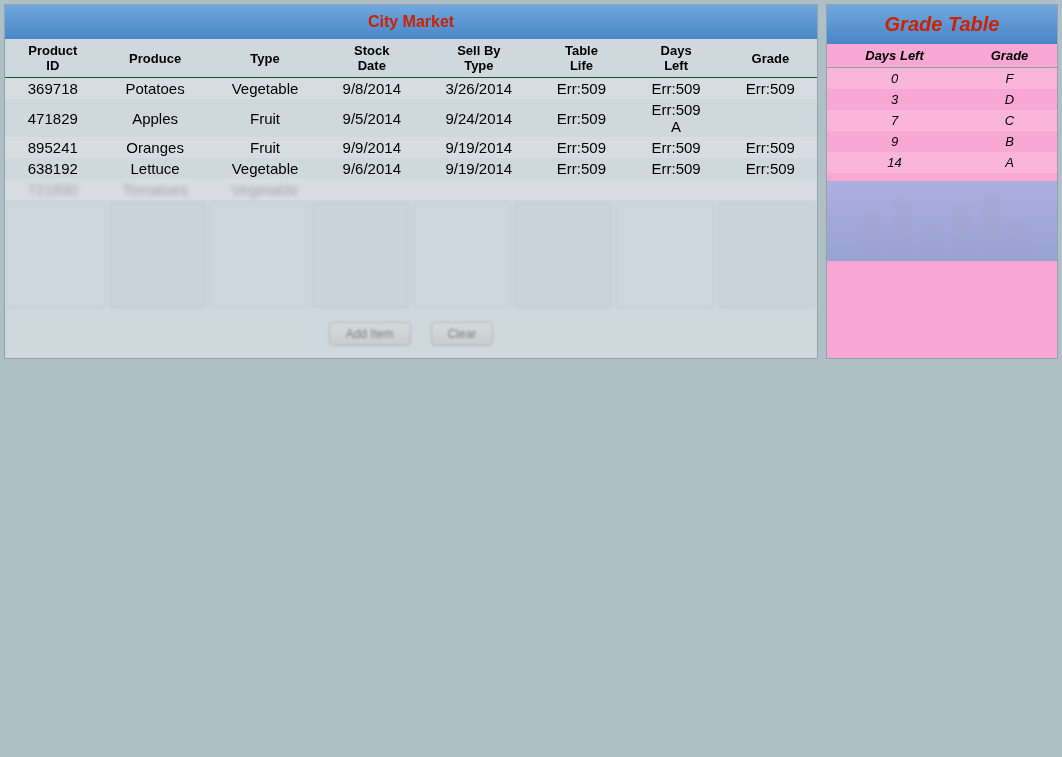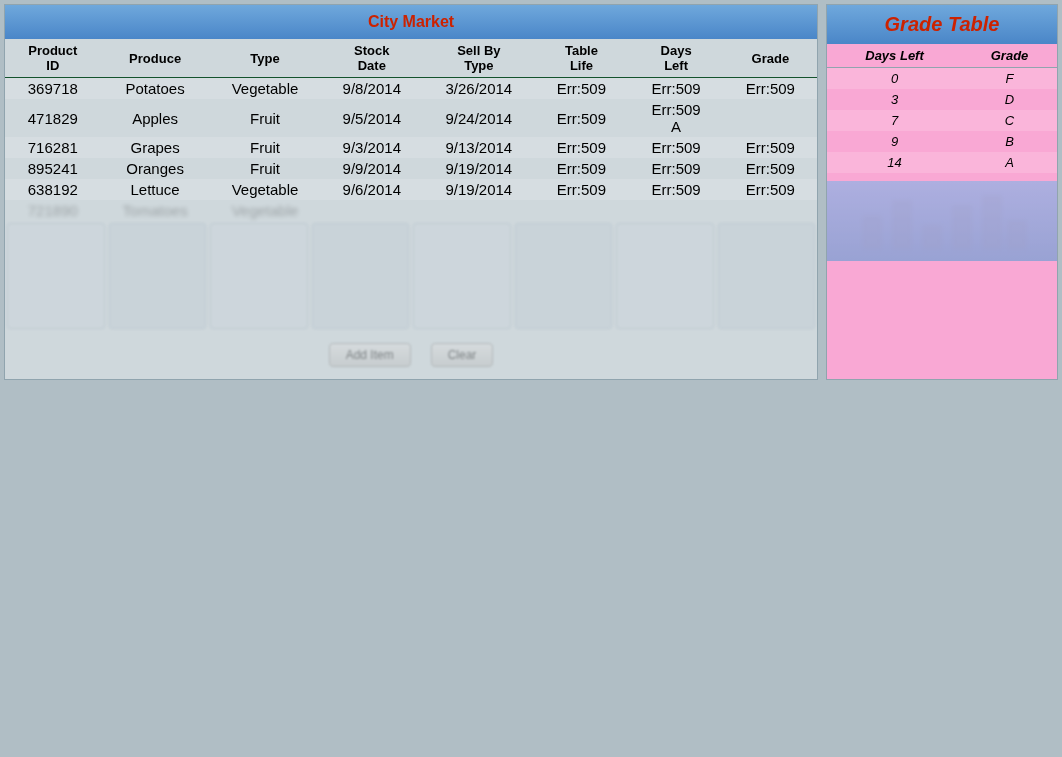--- a/index.html
+++ b/index.html
@@ -209,30 +209,20 @@
             <td>471829</td>
             <td>Apples</td>
             <td>Fruit</td>
             <td>9/5/2014</td>
             <td>9/24/2014</td>
             <td>Err:509</td>
             <td>Err:509 A</td>
             <td></td>
           </tr>
           <tr>
-            <td>716281</td>
-            <td>Grapes</td>
-            <td>Fruit</td>
-            <td>9/3/2014</td>
-            <td>9/13/2014</td>
-            <td>Err:509</td>
-            <td>Err:509</td>
-            <td>Err:509</td>
-          </tr>
-          <tr>
             <td>895241</td>
             <td>Oranges</td>
             <td>Fruit</td>
             <td>9/9/2014</td>
             <td>9/19/2014</td>
             <td>Err:509</td>
             <td>Err:509</td>
             <td>Err:509</td>
           </tr>
           <tr>

